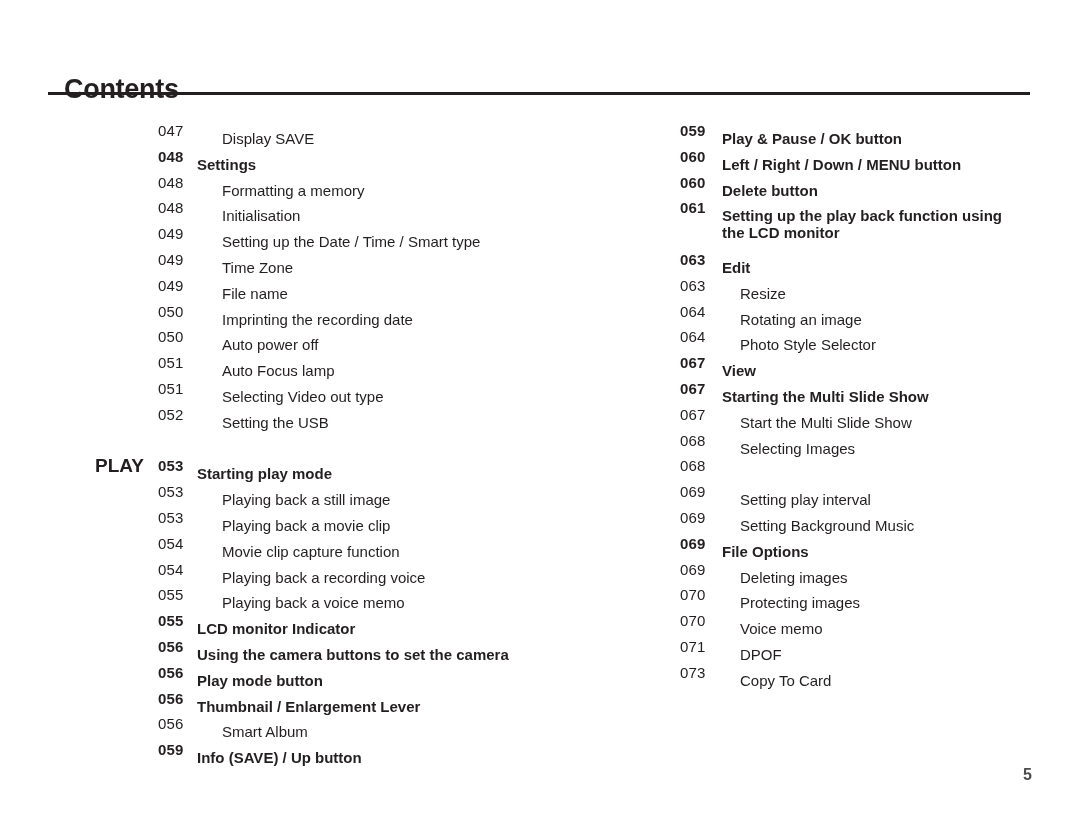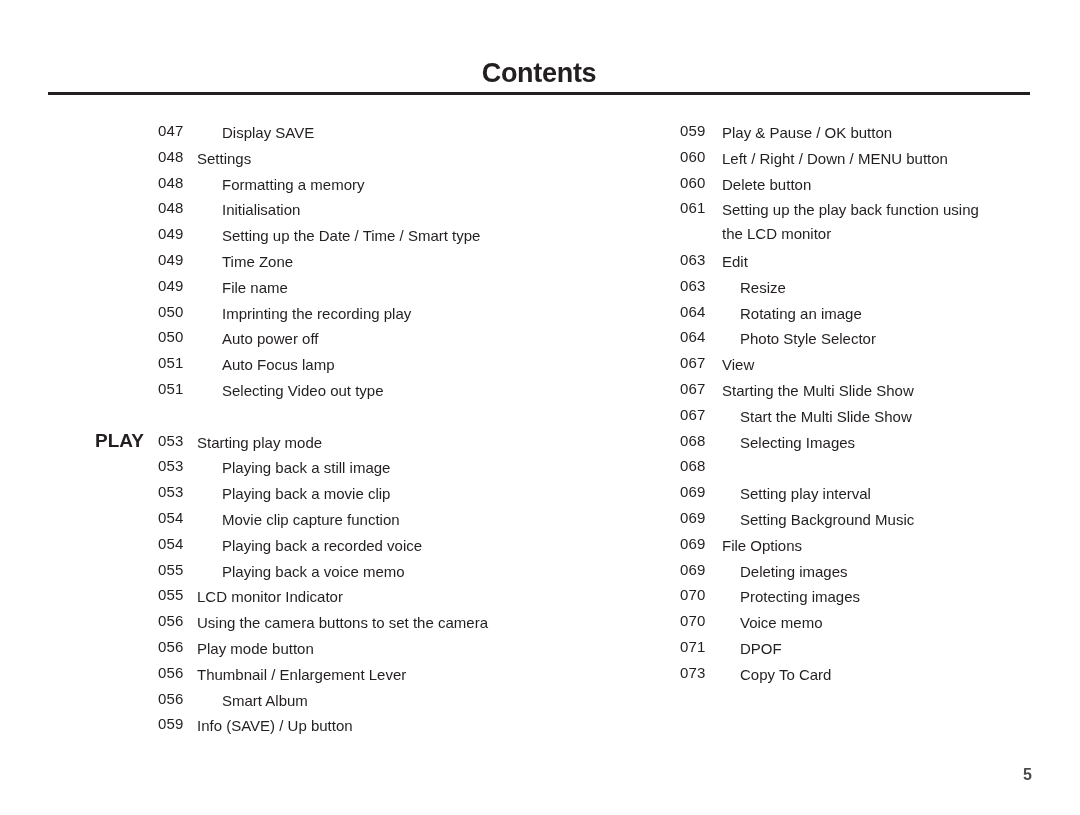--- a/index.html
+++ b/index.html
@@ -29,22 +29,21 @@
     left: 48px;
     top: 58px;
     width: 982px;
   }
   .header-title {
     font-size: 27px;
     font-weight: bold;
     letter-spacing: -0.3px;
     color: #231f20;
     line-height: 31px;
-    margin: 0;
-    text-align: center;
+    margin: 16px;
   }
   .header-rule {
     position: absolute;
     left: 48px;
     top: 92px;
     width: 982px;
     height: 3px;
     background: #231f20;
   }
 
@@ -79,46 +78,45 @@
 
   .num {
     position: absolute;
     top: 4px;
     font-size: 15px;
     color: #231f20;
     letter-spacing: 0.2px;
   }
   .label {
     position: absolute;
-    top: 6px;
+    top: 12px;
     font-size: 15px;
     color: #231f20;
     letter-spacing: 0px;
   }
 
   
   .col-left  .num   { left: 63px; text-align: center; }
   .col-left  .label { left: 127px; }
   .col-left  .bold .num,
   .col-left  .toc-row.bold .num { left: 63px; }
   .col-left  .toc-row.bold .label { left: 102px; }
 
   
   .col-right .num   { left: 63px; }
   .col-right .label { left: 123px; }
   .col-right .toc-row.bold .label { left: 105px; }
 
   .toc-row.bold .num,
   .toc-row.bold .label {
-    font-weight: normal;
+    font-weight: bold;
   }
 
   .label .line2 {
     display: block;
-    margin-top: 7px;
   }
 
   
   .page-number {
     position: absolute;
     right: 48px;
     top: 766px;
     font-size: 16px;
     font-weight: bold;
     color: #4b4b4d;
@@ -159,33 +157,37 @@
       <div class="toc-row">
         <span class="num">049</span>
         <span class="label">Time Zone</span>
       </div>
       <div class="toc-row">
         <span class="num">049</span>
         <span class="label">File name</span>
       </div>
       <div class="toc-row">
         <span class="num">050</span>
-        <span class="label">Imprinting the recording play</span>
+        <span class="label">Imprinting the recording date</span>
       </div>
       <div class="toc-row">
         <span class="num">050</span>
         <span class="label">Auto power off</span>
       </div>
       <div class="toc-row">
         <span class="num">051</span>
         <span class="label">Auto Focus lamp</span>
       </div>
       <div class="toc-row">
         <span class="num">051</span>
         <span class="label">Selecting Video out type</span>
+      </div>
+      <div class="toc-row">
+        <span class="num">052</span>
+        <span class="label">Setting the USB</span>
       </div>
       <div class="toc-row spacer"></div>
       <div class="toc-row bold">
         <span class="sec-label">PLAY</span>
         <span class="num">053</span>
         <span class="label">Starting play mode</span>
       </div>
       <div class="toc-row">
         <span class="num">053</span>
         <span class="label">Playing back a still image</span>
@@ -193,21 +195,21 @@
       <div class="toc-row">
         <span class="num">053</span>
         <span class="label">Playing back a movie clip</span>
       </div>
       <div class="toc-row">
         <span class="num">054</span>
         <span class="label">Movie clip capture function</span>
       </div>
       <div class="toc-row">
         <span class="num">054</span>
-        <span class="label">Playing back a recorded voice</span>
+        <span class="label">Playing back a recording voice</span>
       </div>
       <div class="toc-row">
         <span class="num">055</span>
         <span class="label">Playing back a voice memo</span>
       </div>
       <div class="toc-row bold">
         <span class="num">055</span>
         <span class="label">LCD monitor Indicator</span>
       </div>
       <div class="toc-row bold">

